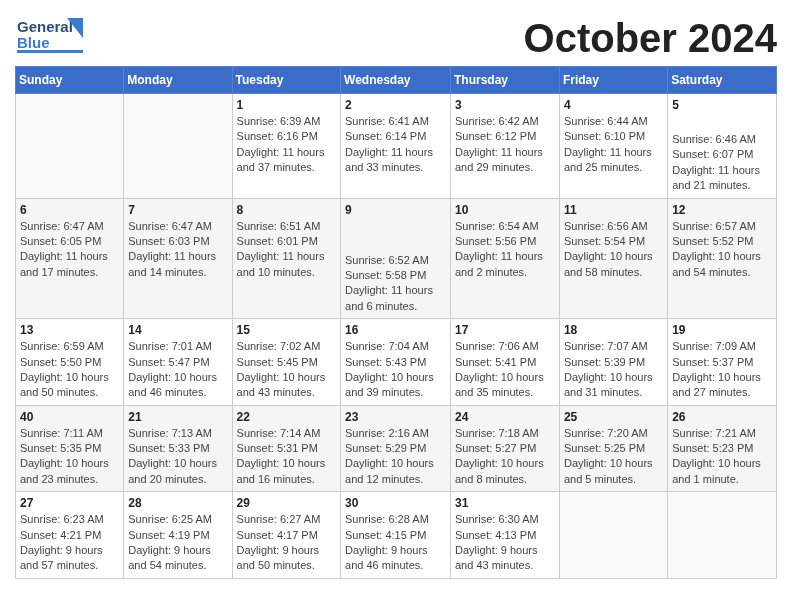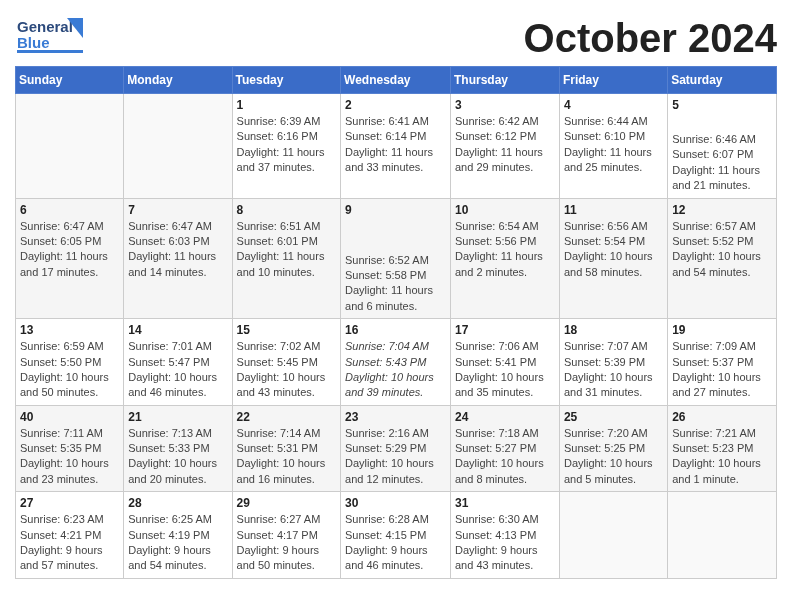--- a/index.html
+++ b/index.html
@@ -199,21 +199,21 @@
 Daylight: 10 hours and 46 minutes.</div>
         </td>
         <td>
           <div class="cell-day">15</div>
           <div class="cell-info" style="white-space: pre-line;">Sunrise: 7:02 AM
 Sunset: 5:45 PM
 Daylight: 10 hours and 43 minutes.</div>
         </td>
         <td>
           <div class="cell-day">16</div>
-          <div class="cell-info" style="white-space: pre-line; font-style: italic;">Sunrise: 7:04 AM
+          <div class="cell-info" style="white-space: pre-line;">Sunrise: 7:04 AM
 Sunset: 5:43 PM
 Daylight: 10 hours and 39 minutes.</div>
         </td>
         <td>
           <div class="cell-day">17</div>
           <div class="cell-info" style="white-space: pre-line;">Sunrise: 7:06 AM
 Sunset: 5:41 PM
 Daylight: 10 hours and 35 minutes.</div>
         </td>
         <td>

